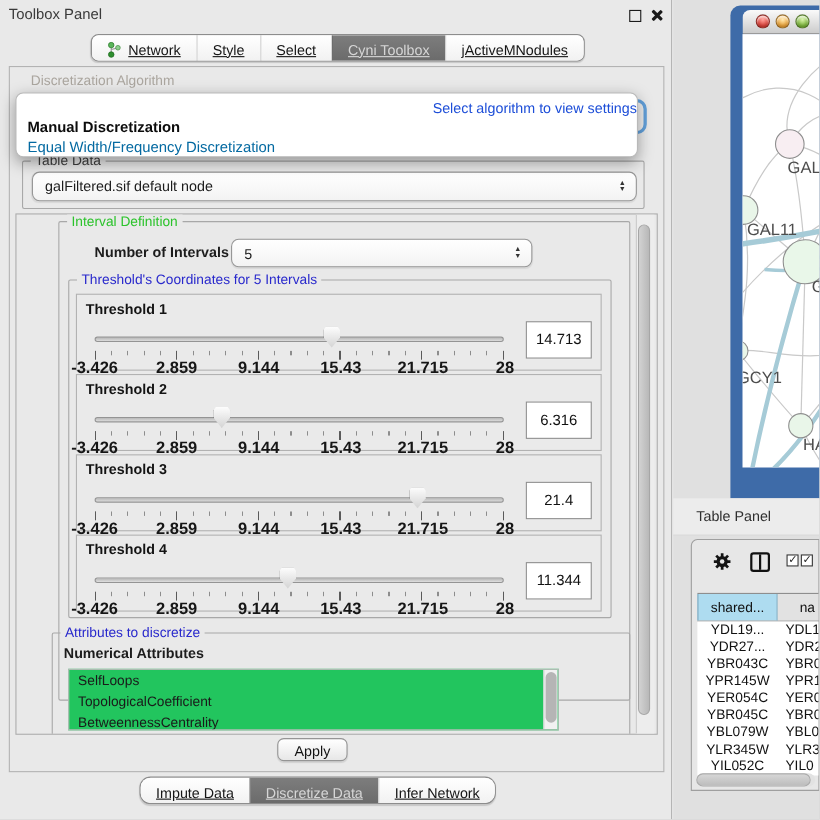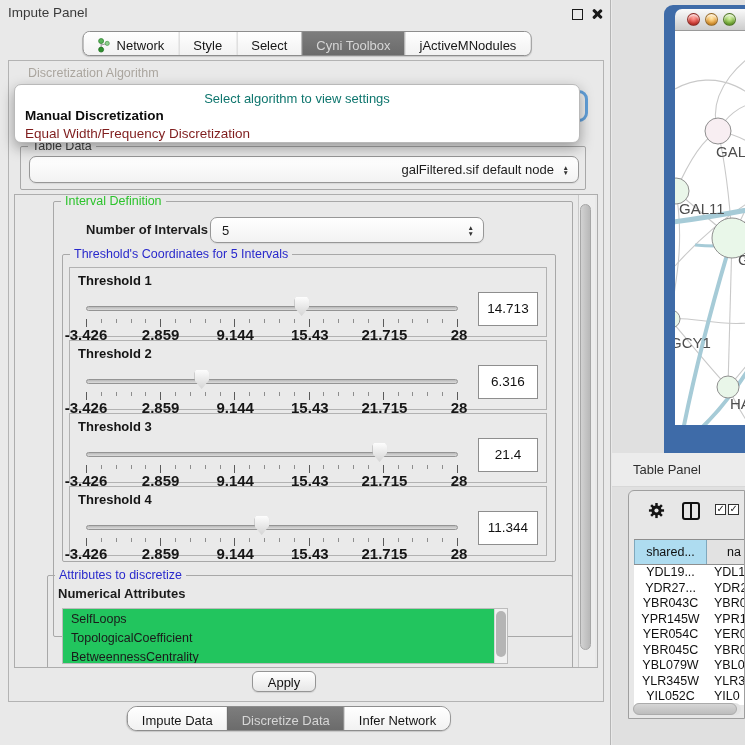--- a/index.html
+++ b/index.html
@@ -13,49 +13,49 @@
   .cp-title{position:absolute;left:8px;top:5px;font-size:13.5px;color:#3a3a3a;}
   .win-float{position:absolute;left:572px;top:9px;width:11px;height:11px;border:1.6px solid #1a1a1a;background:transparent;}
   .win-close{position:absolute;left:591px;top:8px;width:12px;height:12px;}
   .win-close::before,.win-close::after{content:"";position:absolute;left:5px;top:0;width:2.6px;height:12px;background:#1a1a1a;border-radius:1px;}
   .win-close::before{transform:rotate(45deg);} .win-close::after{transform:rotate(-45deg);}
 
   
   .seg{position:absolute;display:inline-flex;align-items:stretch;height:25px;background:#fff;
        border:1px solid #8d8d8d;border-radius:7px;overflow:hidden;box-shadow:0 1px 1px rgba(0,0,0,.15);}
   .seg-item{display:flex;align-items:center;gap:6px;padding:13px 14px;font-size:13px;color:#161616;
-            background:linear-gradient(#ffffff,#f0f0f0);border-left:1px solid #cfcfcf;white-space:nowrap;}
+            background:linear-gradient(#ffffff,#f0f0f0);border-left:1px solid #cfcfcf;white-space:nowrap;text-decoration:underline;}
   .seg-item:first-child{border-left:none;}
   .seg-item.sel{background:linear-gradient(#7d7d7d,#696969);color:#d6d6d6;border-left-color:#5c5c5c;}
   .top-tabs{left:307px;top:31px;transform:translateX(-50%);}
   .bottom-tabs{left:289px;top:706px;transform:translateX(-50%);border-radius:10px;}
 
   
   .cp-outer{position:absolute;left:8px;top:60px;width:596px;height:642px;border:1px solid #b3b3b3;background:#e9e9e9;}
   .algo-title{position:absolute;left:28px;top:66px;font-size:12.5px;color:#aba69f;z-index:1;}
   .algo-combo-fragment{position:absolute;left:548px;top:90px;width:40px;height:32px;border:3px solid #62a0da;border-radius:9px;background:#ededed;z-index:2;}
 
   .popup{position:absolute;left:14px;top:84px;width:566px;height:59px;background:#fff;border:1px solid #b9b9b9;
          border-radius:7px;box-shadow:0 5px 14px rgba(0,0,0,.35);z-index:30;}
-  .popup .ph{position:absolute;left:0;right:0;top:6px;text-align:center;font-size:13px;color:#0f766e;}
+  .popup .ph{position:absolute;left:0;right:0;top:6px;text-align:right;font-size:13px;color:#1d4ed8;}
   .popup .opt1{position:absolute;left:10px;top:23px;font-size:13.5px;font-weight:bold;color:#0c0c0c;}
-  .popup .opt2{position:absolute;left:10px;top:41px;font-size:13.5px;color:#7f1d1d;}
+  .popup .opt2{position:absolute;left:10px;top:41px;font-size:13.5px;color:#0369a1;}
 
   
   .group{position:absolute;border:1px solid #a8a8a8;border-radius:2px;}
   .gtitle{position:absolute;top:-8px;left:7px;background:#e9e9e9;padding:0 4px;font-size:12.5px;white-space:nowrap;}
   .t-gray{color:#3d3d3d;} .t-green{color:#2cc32c;} .t-blue{color:#2929cc;}
 
   
   .combo{position:absolute;background:linear-gradient(#ffffff,#f3f3f3);border:1px solid #979797;border-radius:7px;
          font-size:13px;color:#1c1c1c;display:flex;align-items:center;padding:0 24px 0 11px;box-shadow:0 1px 1px rgba(0,0,0,.08);}
   .spin{position:absolute;right:9px;top:50%;transform:translateY(-50%);display:flex;flex-direction:column;line-height:5.5px;font-size:6.5px;color:#333;}
 
   .table-data-group{left:20px;top:146px;width:566px;height:44px;}
-  .td-combo{left:8px;top:9px;width:550px;height:27px;justify-content:flex-end;}
+  .td-combo{left:8px;top:9px;width:550px;height:27px;}
 
   
   .settings{position:absolute;left:14px;top:194px;width:584px;height:474px;border:1px solid #adadad;overflow:hidden;background:#e9e9e9;}
   .vscroll-track{position:absolute;right:2px;top:0;width:17px;height:100%;background:#ededed;border-left:1px solid #c9c9c9;}
   .vscroll-thumb{position:absolute;right:4px;top:9px;width:11px;height:446px;border-radius:6px;
                  background:linear-gradient(90deg,#d2d2d2,#b8b8b8);border:1px solid #a6a6a6;}
 
   .interval-group{left:38px;top:6px;width:520px;height:436px;}
   .noi-label{position:absolute;left:32px;top:20px;font-size:13px;font-weight:bold;}
   .noi-combo{left:156px;top:15px;width:274px;height:26px;}
@@ -129,21 +129,21 @@
 
   svg text{font-family:"Liberation Sans",sans-serif;}
 </style>
 </head>
 <body>
 
 <div class="stage">
 
   <section class="cp">
     <div class="cp-titlebar">
-      <span class="cp-title">Impute Panel</span>
+      <span class="cp-title">Toolbox Panel</span>
       <span class="win-float"></span>
       <span class="win-close"></span>
     </div>
 
     <nav class="seg top-tabs">
       <div class="seg-item">
         <span style="display:inline-flex;">
           <svg width="13" height="15" viewBox="0 0 13 15">
             <path d="M3.5 3.5 L3.5 11.5 M3.5 7 L9.5 5.5" stroke="#9a9a9a" stroke-width="1" fill="none"></path>
             <circle cx="3.5" cy="3" r="2.5" fill="#5ab55a" stroke="#2e7d2e" stroke-width="0.7"></circle>

